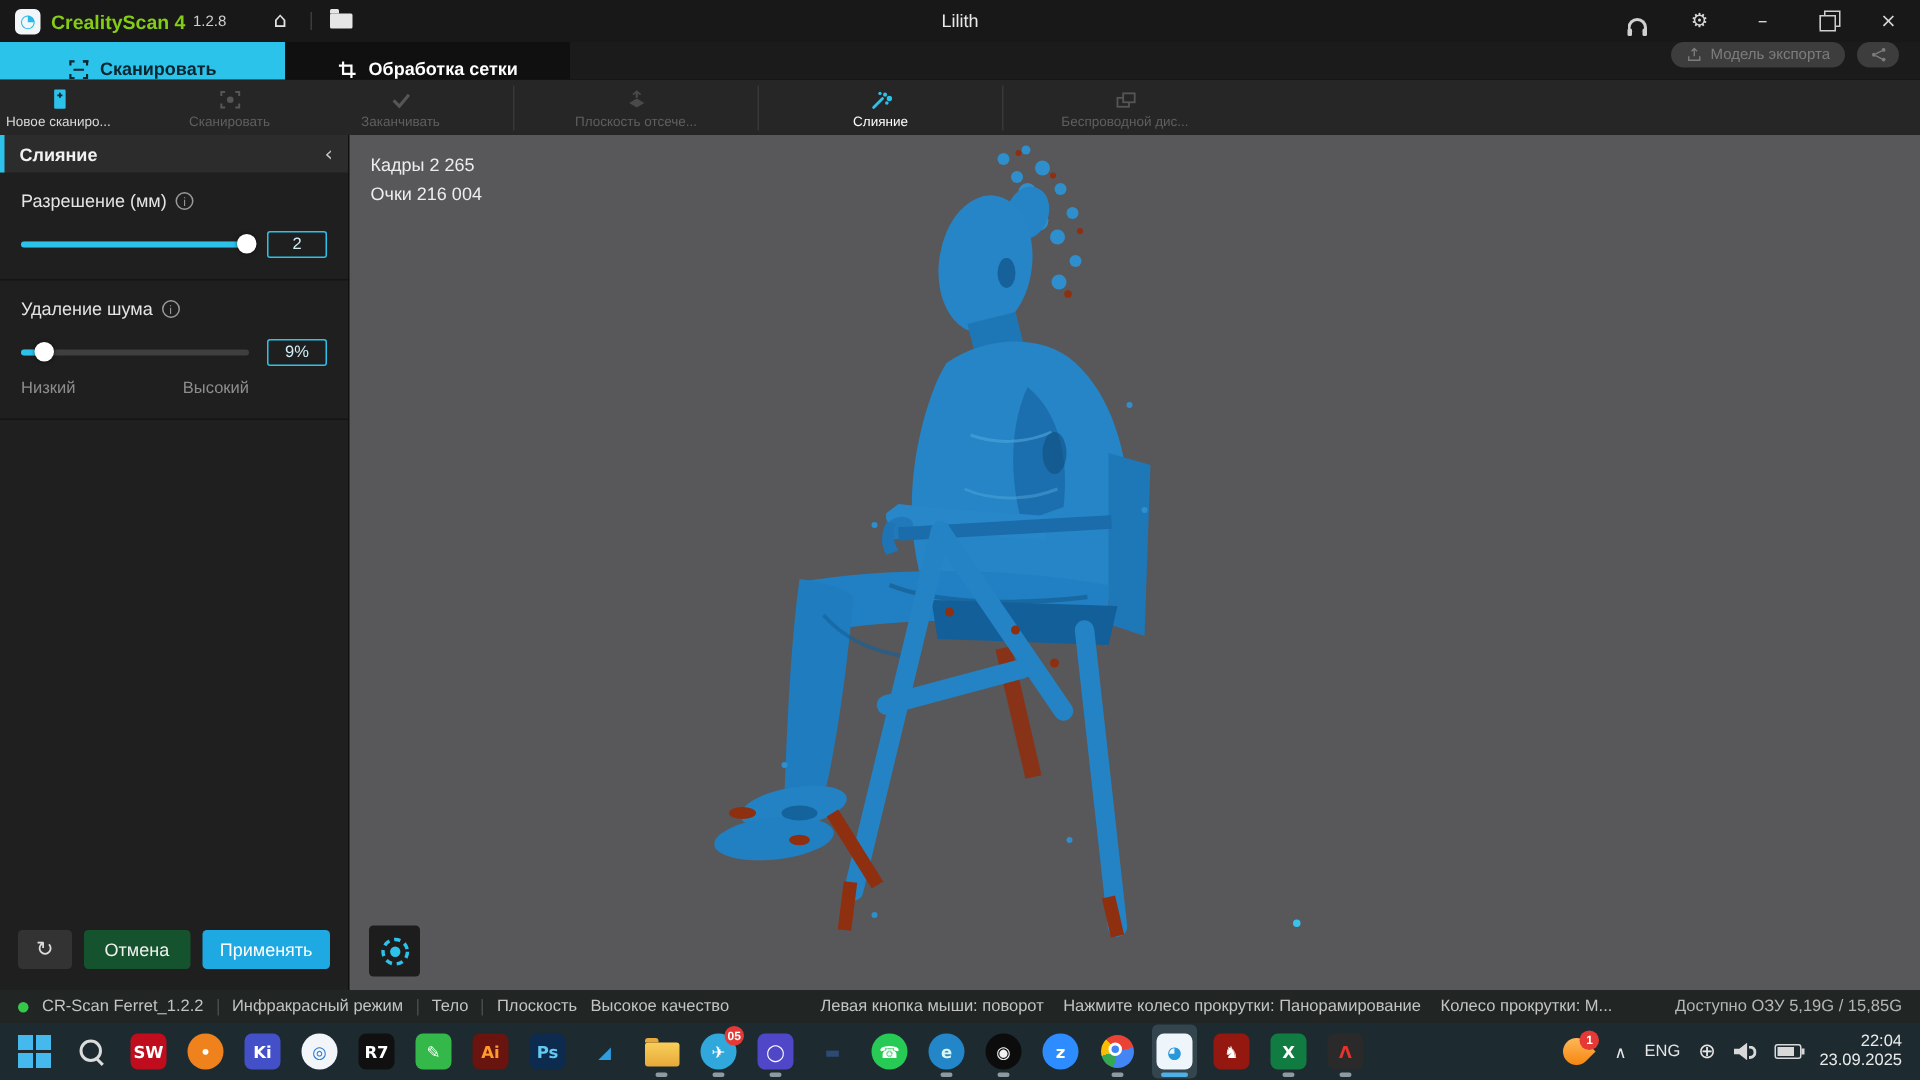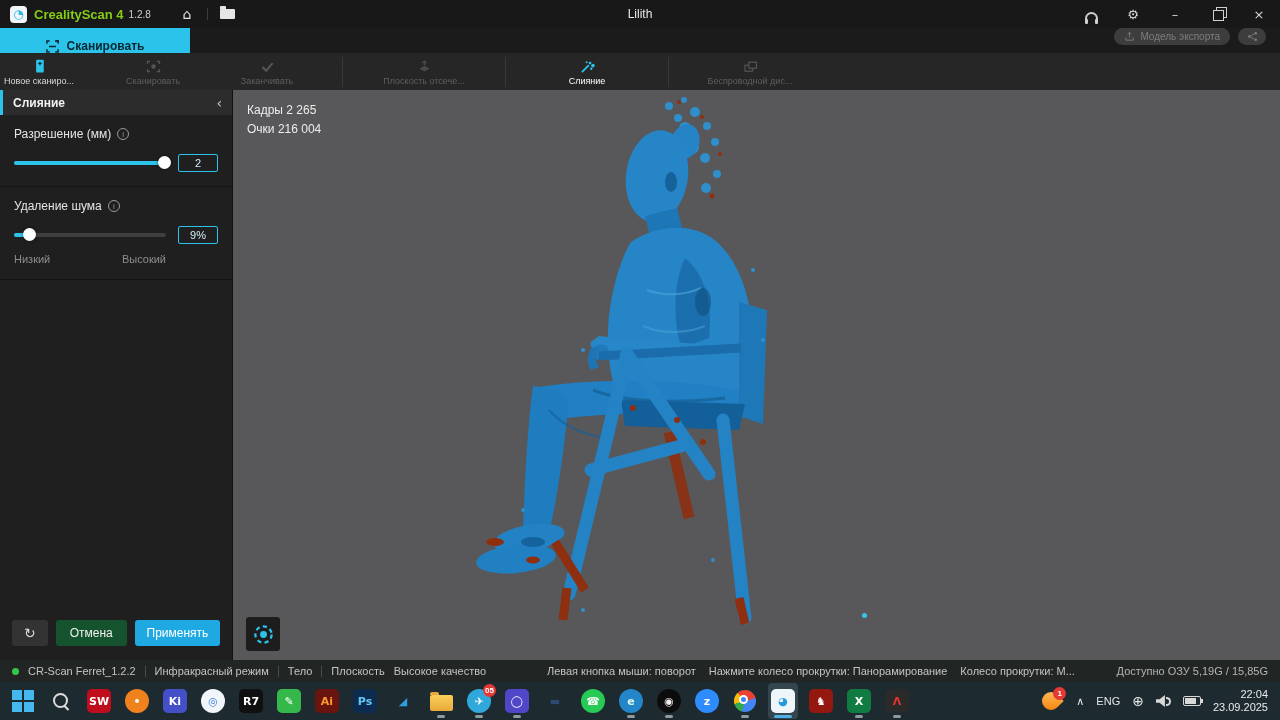--- a/index.html
+++ b/index.html
@@ -152,20 +152,27 @@
 
   <div class="tabrow">
     <div class="tab active">
       <svg width="13" height="13" viewBox="0 0 14 14">
           <path d="M1 4V1h3M10 1h13v3M13 10v3h-3M4 13H1v-3" stroke="#0b2831" stroke-width="1.6" fill="none"></path>
           <path d="M10 1h3v3" stroke="#0b2831" stroke-width="1.6" fill="none"></path>
           <path d="M3.2 7h7.6" stroke="#0b2831" stroke-width="1.6"></path>
         </svg>
       <span>Сканировать</span>
     </div>
+    <div class="tab inactive">
+      <svg width="13" height="13" viewBox="0 0 14 14">
+          <path d="M4 1v9h9" stroke="#fff" stroke-width="1.6" fill="none"></path>
+          <path d="M1 4h9v9" stroke="#fff" stroke-width="1.6" fill="none"></path>
+        </svg>
+      <span>Обработка сетки</span>
+    </div>
     <div class="tabrow-right">
       <div class="pill">
         <svg width="11" height="11" viewBox="0 0 12 12">
             <path d="M6 7V2M4 3.5L6 1.5l2 2" stroke="#7d7d7d" fill="none"></path>
             <path d="M2 7v3h8V7" stroke="#7d7d7d" fill="none"></path>
           </svg>
         <span>Модель экспорта</span>
       </div>
       <div class="pill round">
         <svg width="11" height="11" viewBox="0 0 12 12">

